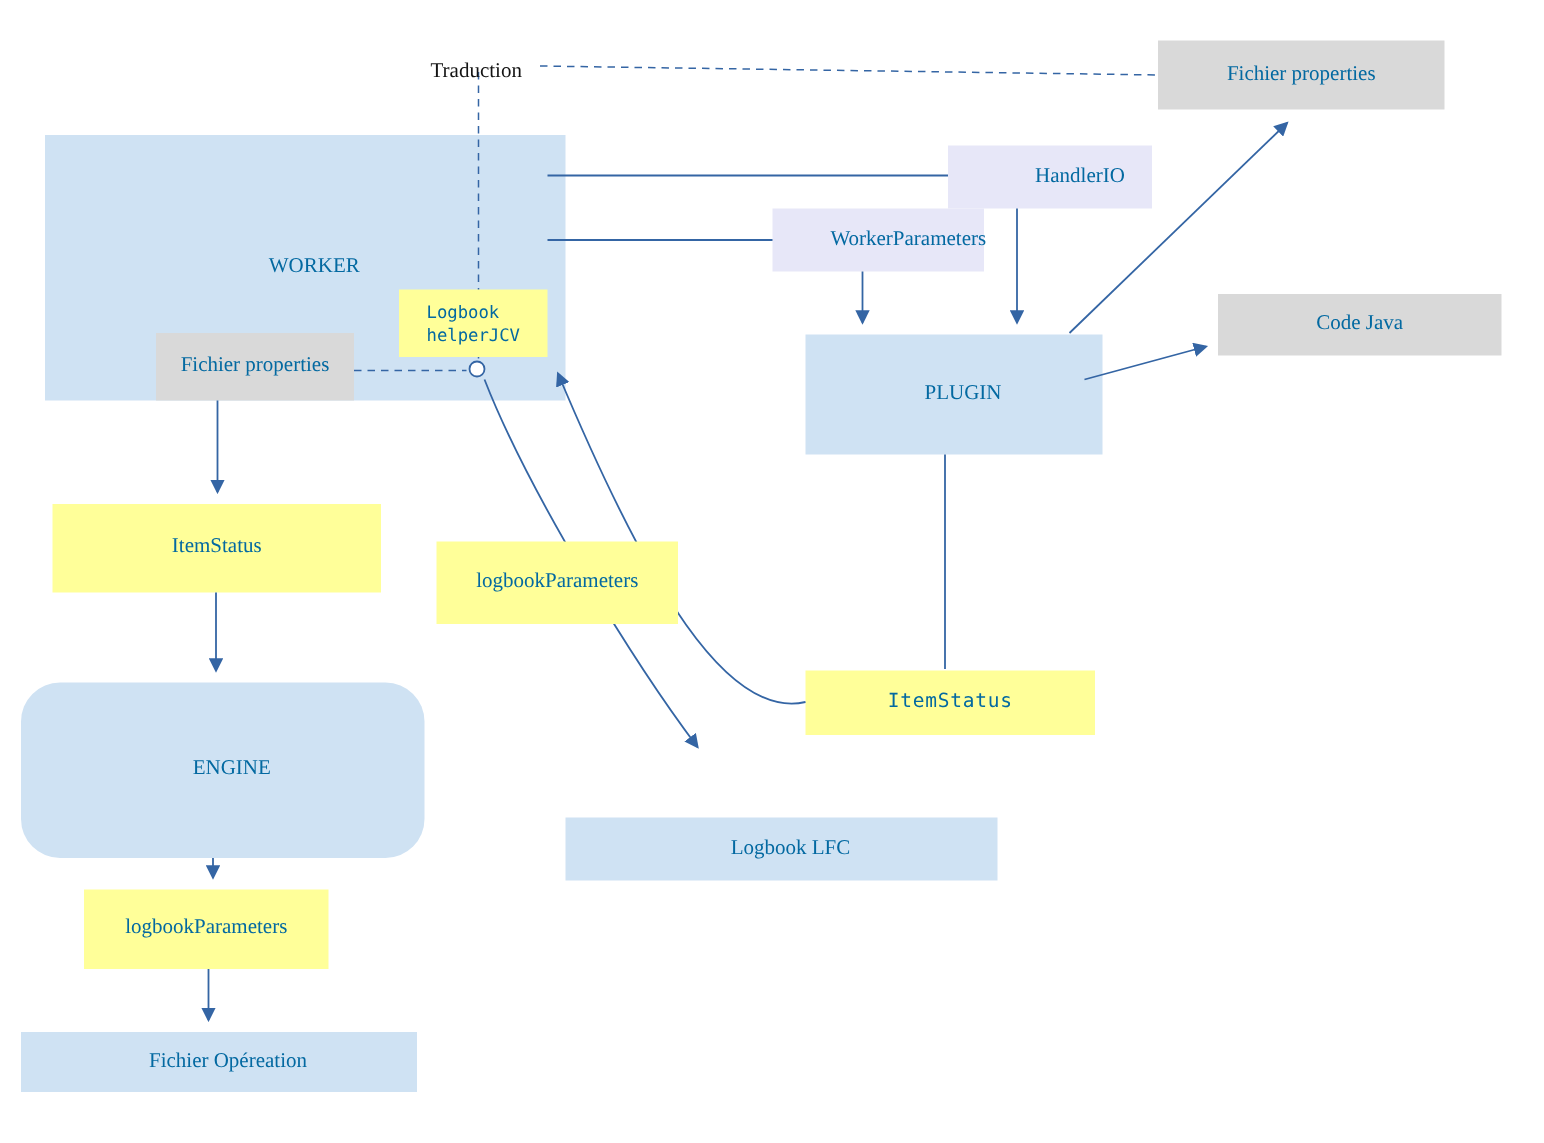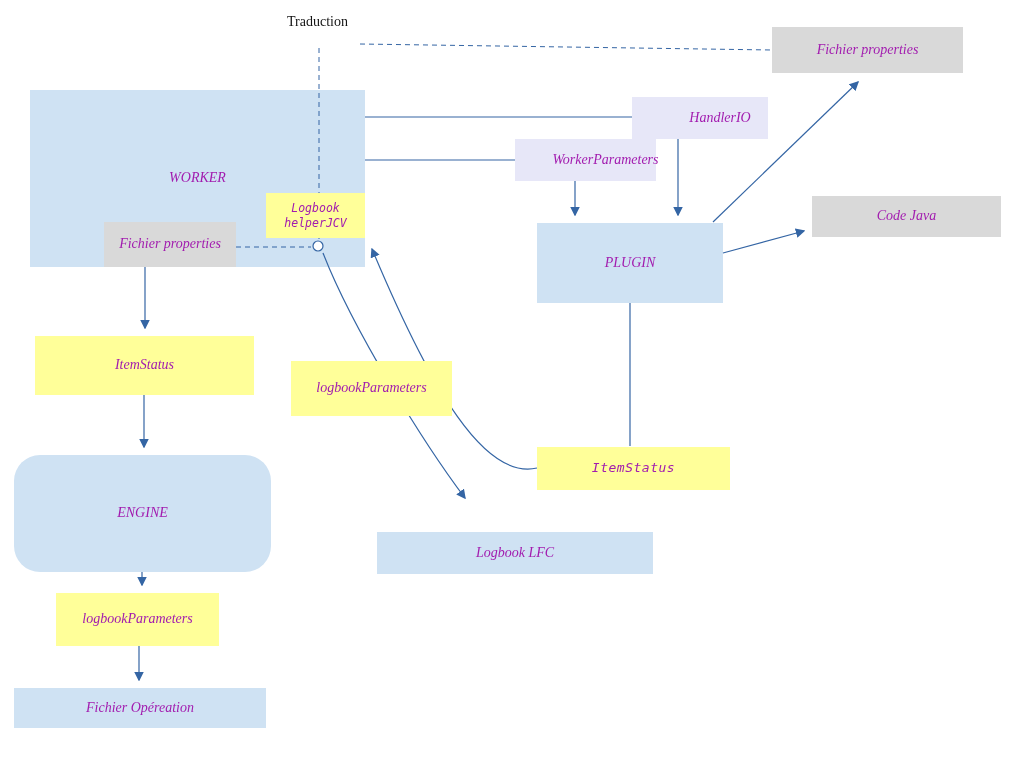--- a/index.html
+++ b/index.html
@@ -2,38 +2,38 @@
 <html><head>
 <meta charset="utf-8">
 <style>
   html,body{margin:0;padding:0;background:#ffffff;}
   .stage{
     position:relative;width:1029px;height:762px;background:#ffffff;
     font-family:"Liberation Serif", serif;overflow:hidden;
   }
   .box{
     position:absolute;display:flex;align-items:center;justify-content:center;
-    text-align:center;font-size:14px;color:#a21caf;z-index:1;line-height:1.3;font-style:italic;
+    text-align:left;font-size:14px;color:#0369a1;z-index:1;line-height:1.3;
   }
-  .blue{background:#cfe2f3;}
+  .blue{background:#cfe2f3;padding-left:12px;}
   .yellow{background:#ffff99;}
   .gray{background:#d9d9d9;}
   .lav{background:#e7e7f8;padding-left:40px;}
   .mono{font-family:"DejaVu Sans Mono", monospace;font-size:11.5px;white-space:pre-line;}
   .mono-md{font-family:"DejaVu Sans Mono", monospace;font-size:13px;letter-spacing:.5px;}
   .above{z-index:10;}
   .floating-label{position:absolute;font-size:14px;color:#141414;z-index:6;}
   svg.connectors{position:absolute;left:0;top:0;z-index:5;pointer-events:none;}
 </style>
 </head>
 <body>
 
 <div class="stage">
 
-  <div class="floating-label" style="left:287px;top:14px;">Traduction</div>
+  <div class="floating-label" style="left:287px;top:40px;">Traduction</div>
 
   <div class="box gray" style="left:772px;top:27px;width:191px;height:46px;">Fichier properties</div>
 
   <div class="box blue" style="left:30px;top:90px;width:335px;height:177px;">WORKER</div>
 
   <div class="box yellow mono above" style="left:266px;top:193px;width:99px;height:45px;">Logbook
 helperJCV</div>
 
   <div class="box gray" style="left:104px;top:222px;width:132px;height:45px;z-index:2;">Fichier properties</div>
 
@@ -46,21 +46,21 @@
   <div class="box gray" style="left:812px;top:196px;width:189px;height:41px;">Code Java</div>
 
   <div class="box yellow" style="left:35px;top:336px;width:219px;height:59px;">ItemStatus</div>
 
   <div class="box yellow above" style="left:291px;top:361px;width:161px;height:55px;">logbookParameters</div>
 
   <div class="box blue" style="left:14px;top:455px;width:257px;height:117px;border-radius:26px;">ENGINE</div>
 
   <div class="box yellow mono-md" style="left:537px;top:447px;width:193px;height:43px;">ItemStatus</div>
 
-  <div class="box blue" style="left:377px;top:532px;width:276px;height:42px;">Logbook LFC</div>
+  <div class="box blue" style="left:377px;top:545px;width:276px;height:42px;">Logbook LFC</div>
 
   <div class="box yellow" style="left:56px;top:593px;width:163px;height:53px;">logbookParameters</div>
 
   <div class="box blue" style="left:14px;top:688px;width:252px;height:40px;">Fichier Opéreation</div>
 
   <svg class="connectors" width="1029" height="762" viewBox="0 0 1029 762">
     <defs>
       <marker id="arrow" viewBox="0 0 10 10" refX="8.5" refY="5" markerWidth="8" markerHeight="8" orient="auto-start-reverse">
         <path d="M0,0 L10,5 L0,10 z" fill="#3465a4"></path>
       </marker>

